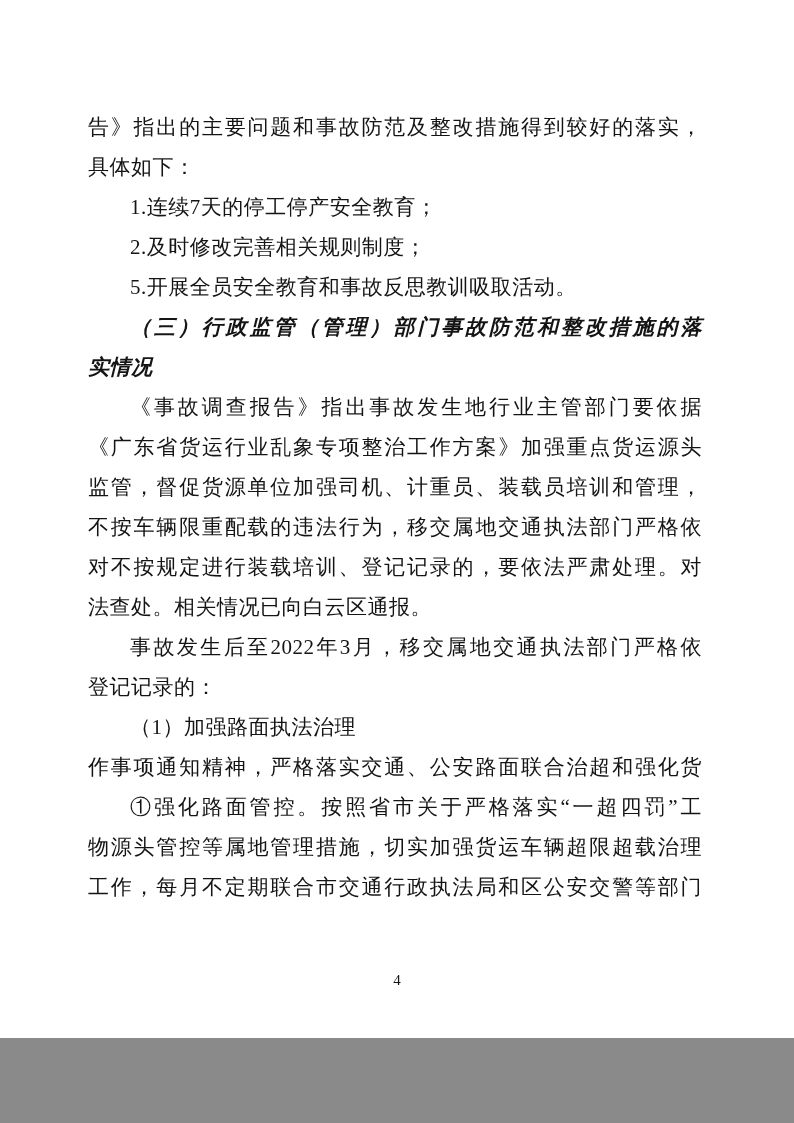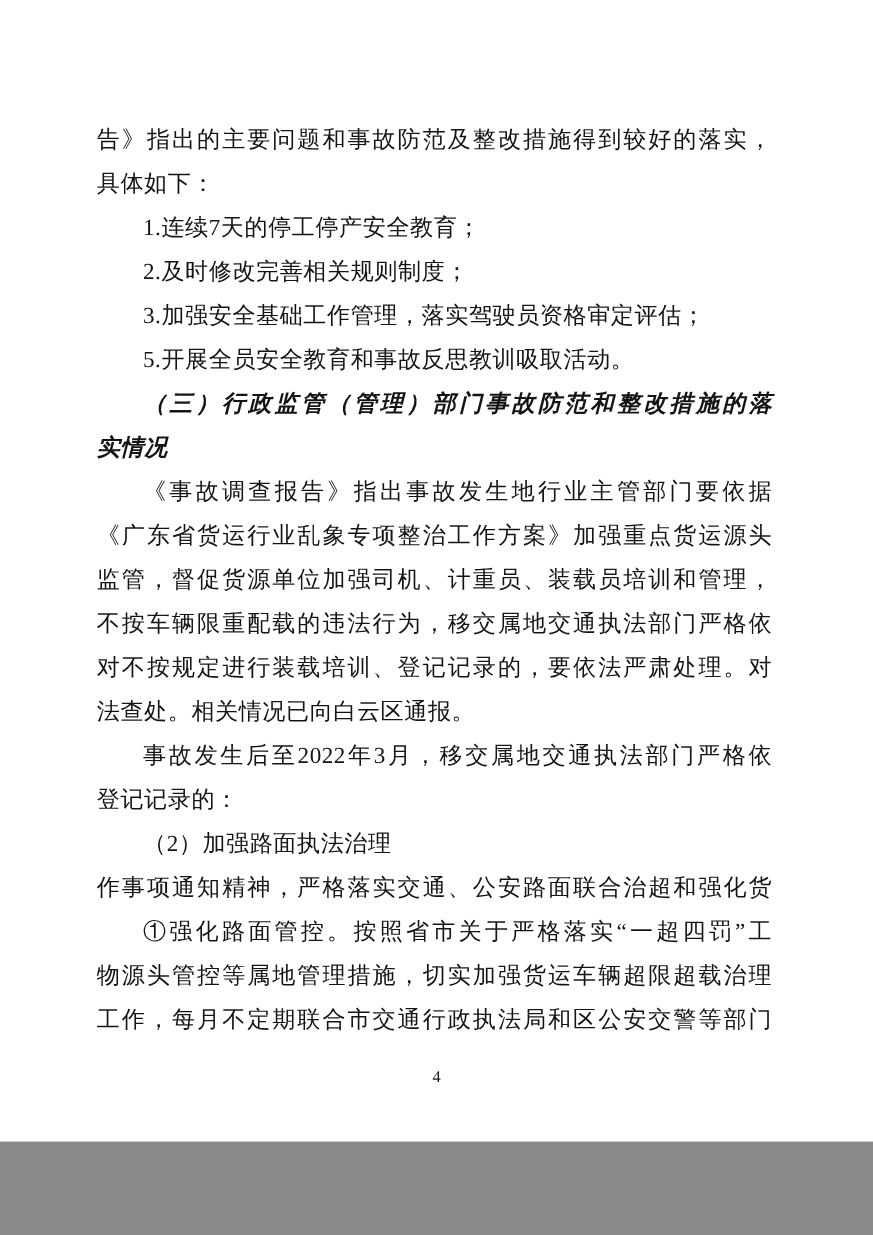--- a/index.html
+++ b/index.html
@@ -60,33 +60,32 @@
 </style>
 </head>
 <body>
 
 <div class="page">
   <div class="doc-body">
       <div class="line justify">告》指出的主要问题和事故防范及整改措施得到较好的落实，</div>
       <div class="line">具体如下：</div>
       <div class="line indent">1.连续7天的停工停产安全教育；</div>
       <div class="line indent">2.及时修改完善相关规则制度；</div>
-      <div class="line indent">3.加强安全基础工作管理，落实驾驶员资格审定评估；</div>
       <div class="line indent">5.开展全员安全教育和事故反思教训吸取活动。</div>
       <div class="line indent bold justify">（三）行政监管（管理）部门事故防范和整改措施的落</div>
       <div class="line bold">实情况</div>
       <div class="line indent justify">《事故调查报告》指出事故发生地行业主管部门要依据</div>
       <div class="line justify">《广东省货运行业乱象专项整治工作方案》加强重点货运源头</div>
       <div class="line justify">监管，督促货源单位加强司机、计重员、装载员培训和管理，</div>
       <div class="line justify">不按车辆限重配载的违法行为，移交属地交通执法部门严格依</div>
       <div class="line justify">对不按规定进行装载培训、登记记录的，要依法严肃处理。对</div>
       <div class="line">法查处。相关情况已向白云区通报。</div>
       <div class="line indent justify">事故发生后至2022年3月，移交属地交通执法部门严格依</div>
       <div class="line">登记记录的：</div>
-      <div class="line indent">（2）加强路面执法治理</div>
+      <div class="line indent">（1）加强路面执法治理</div>
       <div class="line justify">作事项通知精神，严格落实交通、公安路面联合治超和强化货</div>
       <div class="line indent justify">①强化路面管控。按照省市关于严格落实“一超四罚”工</div>
       <div class="line justify">物源头管控等属地管理措施，切实加强货运车辆超限超载治理</div>
       <div class="line justify">工作，每月不定期联合市交通行政执法局和区公安交警等部门</div>
     </div>
   <div class="page-footer">
     <span class="page-number">4</span>
   </div>
 </div>
 

